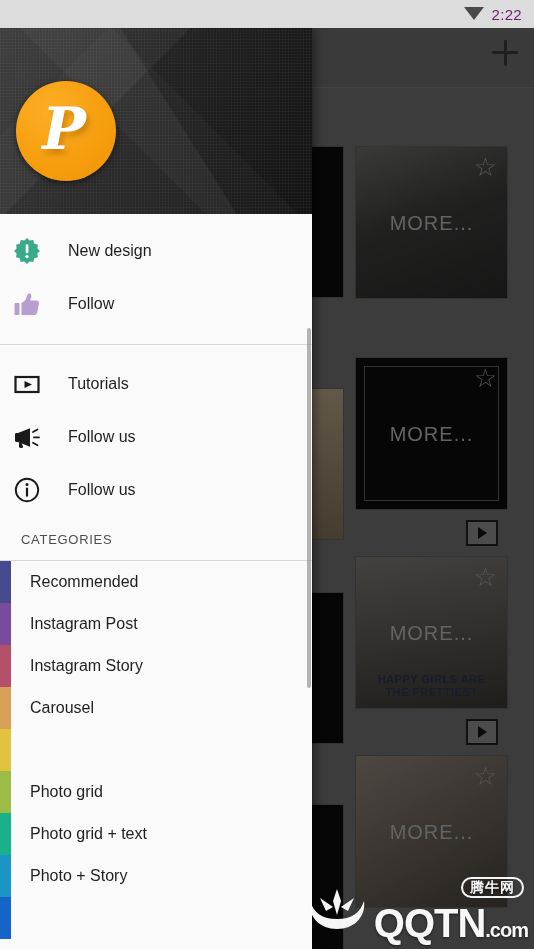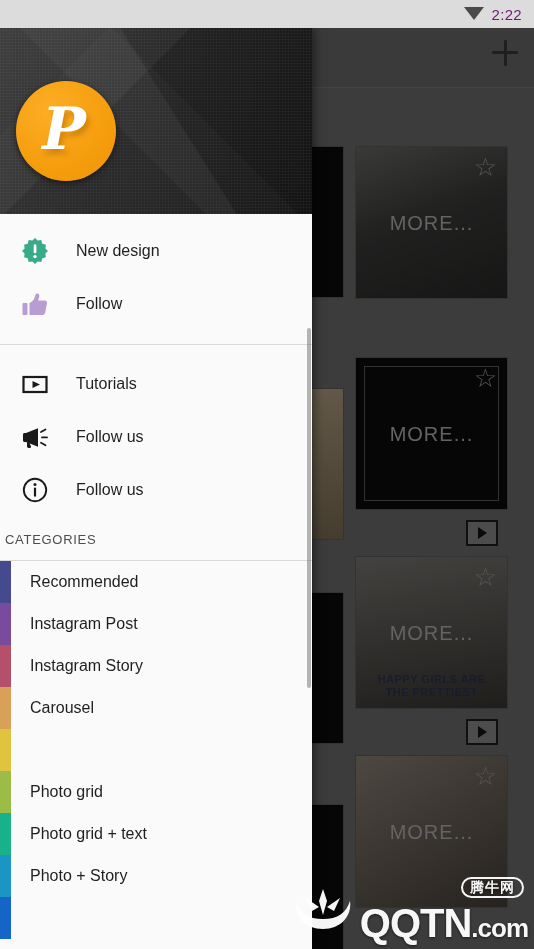--- a/index.html
+++ b/index.html
@@ -103,31 +103,31 @@
   #logo .p {
     position: absolute; inset: 0; display:flex; align-items:center; justify-content:center;
     color: #fff; font-family: "DejaVu Serif", serif; font-style: italic;
     font-size: 58px; font-weight: bold; text-shadow: 3px 5px 5px rgba(180,110,0,.55);
     padding-bottom: 4px; padding-right: 4px;
   }
 
   #drawer-scroll { flex: 1 1 auto; overflow: hidden; position: relative; background:#fafafa; }
 
   .menu-item {
-    display: flex; align-items: center; height: 53px; padding-left: 20px; cursor: pointer;
+    display: flex; align-items: center; height: 53px; padding-left: 12px; cursor: pointer;
   }
   .menu-item .ico { width: 30px; height: 30px; flex: 0 0 30px; margin-right: 26px;
                     display:flex; align-items:center; justify-content:center; }
   .menu-item .lbl { font-size: 16px; color: #1f1f1f; }
 
   .divider { height: 1px; background: #d8d8d8; margin: 7px 0; }
 
   .section-title {
     font-size: 13px; color: #4d4d4d; letter-spacing: .7px;
-    padding: 10px 0 13px 5px;
+    padding: 10px 0 13px 21px;
   }
 
   .cat-item {
     display:flex; align-items:center; height: 42px; cursor:pointer; position:relative;
   }
   .cat-item .stripe { width: 11px; height: 42px; flex: 0 0 11px; }
   .cat-item .lbl { font-size: 16px; color:#1f1f1f; padding-left: 19px; }
 
   
   #drawer-sb {
@@ -139,21 +139,21 @@
 
   
   #watermark {
     position:absolute; right: 6px; bottom: 6px; z-index: 50;
     display:flex; align-items:flex-end; gap: 6px; opacity:.96;
   }
   #watermark .bull { width: 62px; height: 58px; position: relative; }
   #watermark .wm-text { color:#fff; font-size: 40px; font-weight: bold;
     letter-spacing: -1px; font-family:"Liberation Sans", sans-serif; line-height: 1;
     text-shadow: 0 1px 3px rgba(0,0,0,.6); position:relative; }
-  #watermark .wm-com { font-size: 26px; margin-top: 8px; }
+  #watermark .wm-com { font-size: 20px; margin-top: 8px; }
   #watermark .cn {
     position:absolute; right: 4px; top: -26px; border: 2px solid #fff; border-radius: 13px;
     color:#fff; font-size: 14px; padding: 1px 7px 2px;
     font-family: "DejaVu Sans", sans-serif; letter-spacing: 1px;
   }
 </style>
 </head>
 <body>
 
 <div id="screen">

